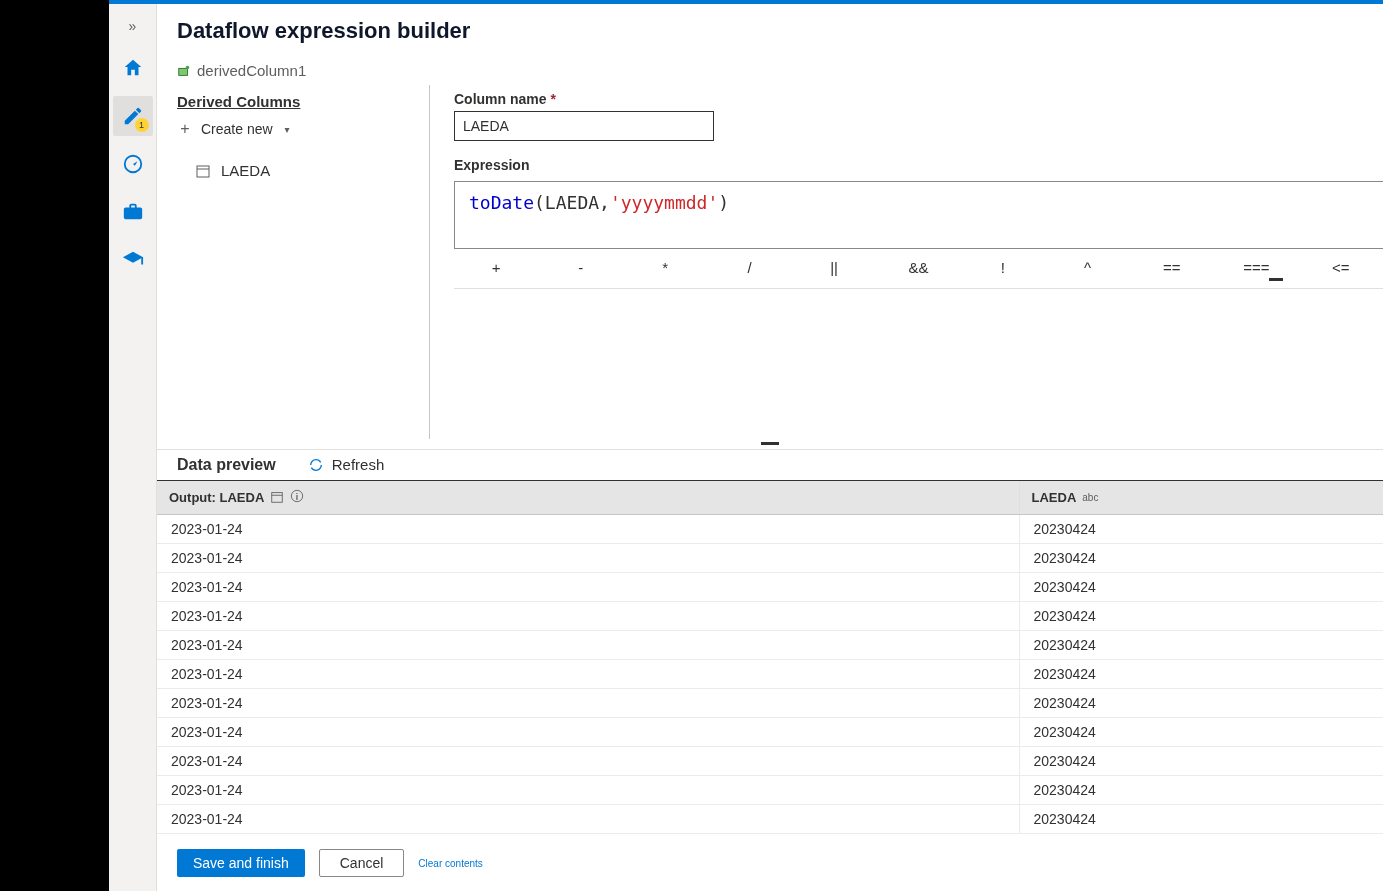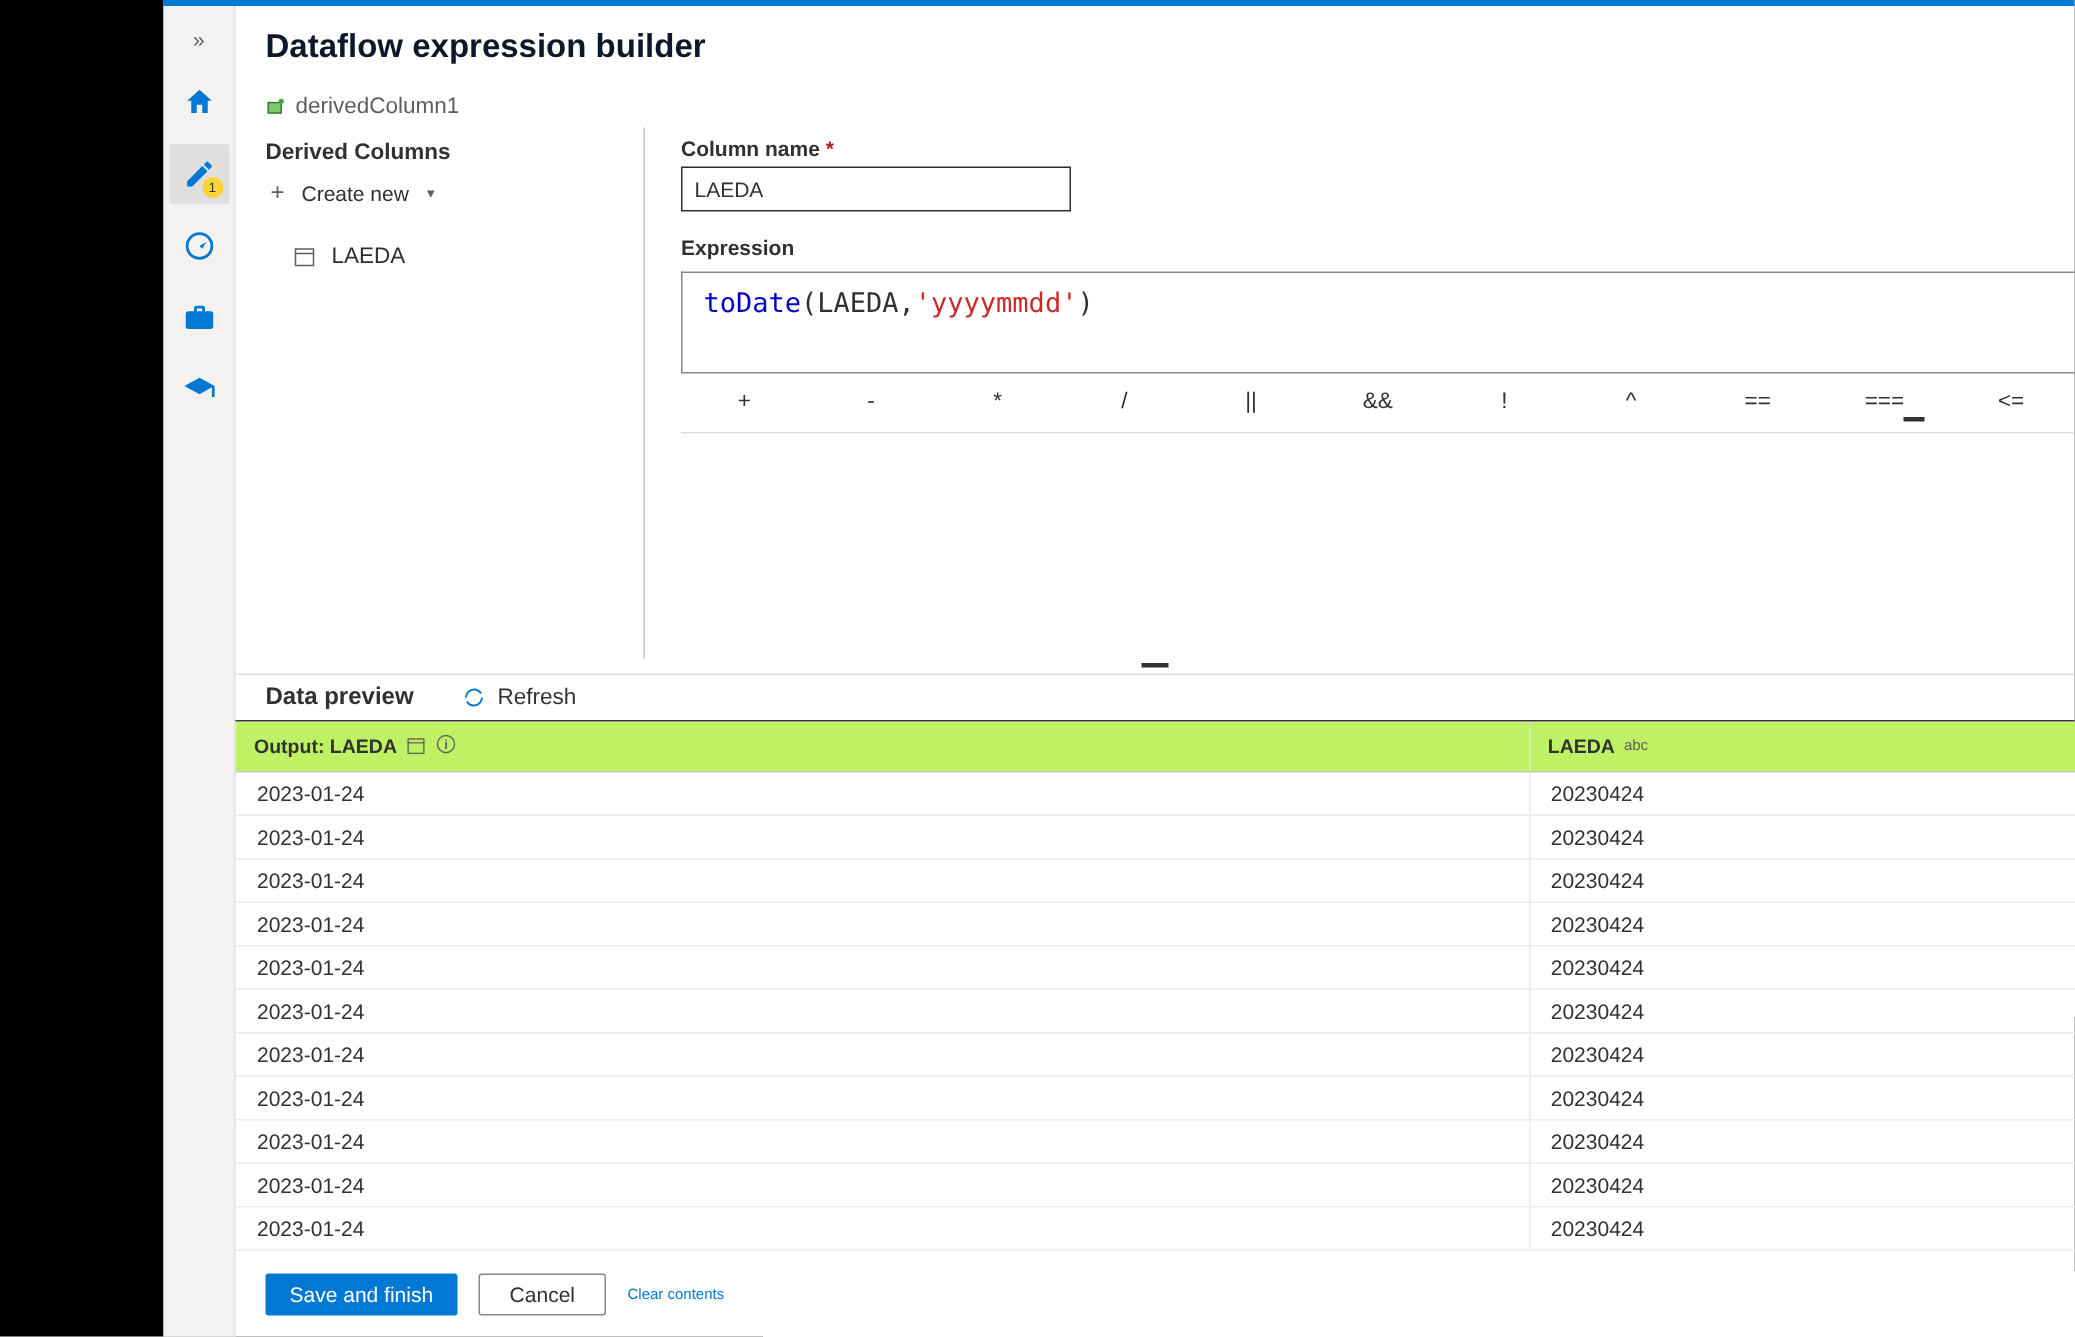--- a/index.html
+++ b/index.html
@@ -21,21 +21,21 @@
 
   
   .header { padding:14px 20px 0 20px; }
   .header h1 { font-size:22px; font-weight:600; color:#0f172a; }
   .subline { display:flex; align-items:center; gap:6px; margin-top:18px; color:#605e5c; font-size:15px;}
   .subline .dc-icon { width:14px; height:14px; }
 
   
   .split { flex:1; display:flex; flex-direction:row; min-height:0; margin-top:6px;}
   .leftpanel { width:272px; padding:8px 10px 0 20px; border-right: none; }
-  .leftpanel h3 { font-size:15px; font-weight:600; color:#323130; margin-bottom:6px;}
+  .leftpanel h3 { font-size:15px; font-weight:600; color:#323130; margin-bottom:6px;text-decoration:underline;}
   .create-new { display:flex; align-items:center; gap:8px; color:#323130; font-size:14px; padding:4px 0; cursor:pointer;}
   .create-new .plus { color:#605e5c; font-size:16px; width:16px; text-align:center;}
   .chev { font-size:10px; color:#605e5c; margin-left:4px;}
   .col-list { margin-top:14px; }
   .col-item { display:flex; align-items:center; gap:10px; padding:6px 4px 6px 18px; font-size:15px; color:#323130; cursor:pointer;}
   .col-item svg { width:16px; height:16px; color:#605e5c;}
 
   .vdiv { width:1px; background:#c8c6c4; }
 
   .rightpanel { flex:1; padding:6px 0 0 24px; display:flex; flex-direction:column; min-width:0;}
@@ -56,21 +56,21 @@
   .resize-handle .grip { width:18px; height:3px; background:#323130;}
 
   
   .preview-header { display:flex; align-items:center; gap:32px; padding:6px 0 6px 20px; border-top:1px solid #e1dfdd;}
   .preview-header h3 { font-size:16px; font-weight:600; color:#323130;}
   .refresh { display:flex; align-items:center; gap:8px; font-size:15px; color:#323130; cursor:pointer;}
   .refresh svg { width:16px; height:16px; color:#0078d4;}
 
   .table-wrap { flex:1; overflow:auto; border-top:1px solid #323130;}
   table { width:100%; border-collapse:collapse; font-size:14px; color:#323130;}
-  th { text-align:right; font-weight:600; padding:8px 12px; font-size:13px; border-bottom:1px solid #c8c6c4; background:#bef264;}
+  th { text-align:right; font-weight:600; padding:8px 12px; font-size:13px; border-bottom:1px solid #c8c6c4; background:#e5e5e5;}
   th.col2 { border-left:1px solid #e1dfdd;}
   td { padding:6px 14px; border-bottom:1px solid #edebe9; }
   td.col2 { border-left:1px solid #edebe9;}
   .th-inner { display:flex; align-items:center; gap:6px;}
   .th-inner svg { width:14px; height:14px; color:#605e5c;}
   .info-icon svg{ width:14px; height:14px;}
   .abc { font-size:10px; color:#605e5c; font-weight:400;}
 
   
   .footer { padding:14px 20px; display:flex; align-items:center; gap:14px; border-top:1px solid #fff;}

